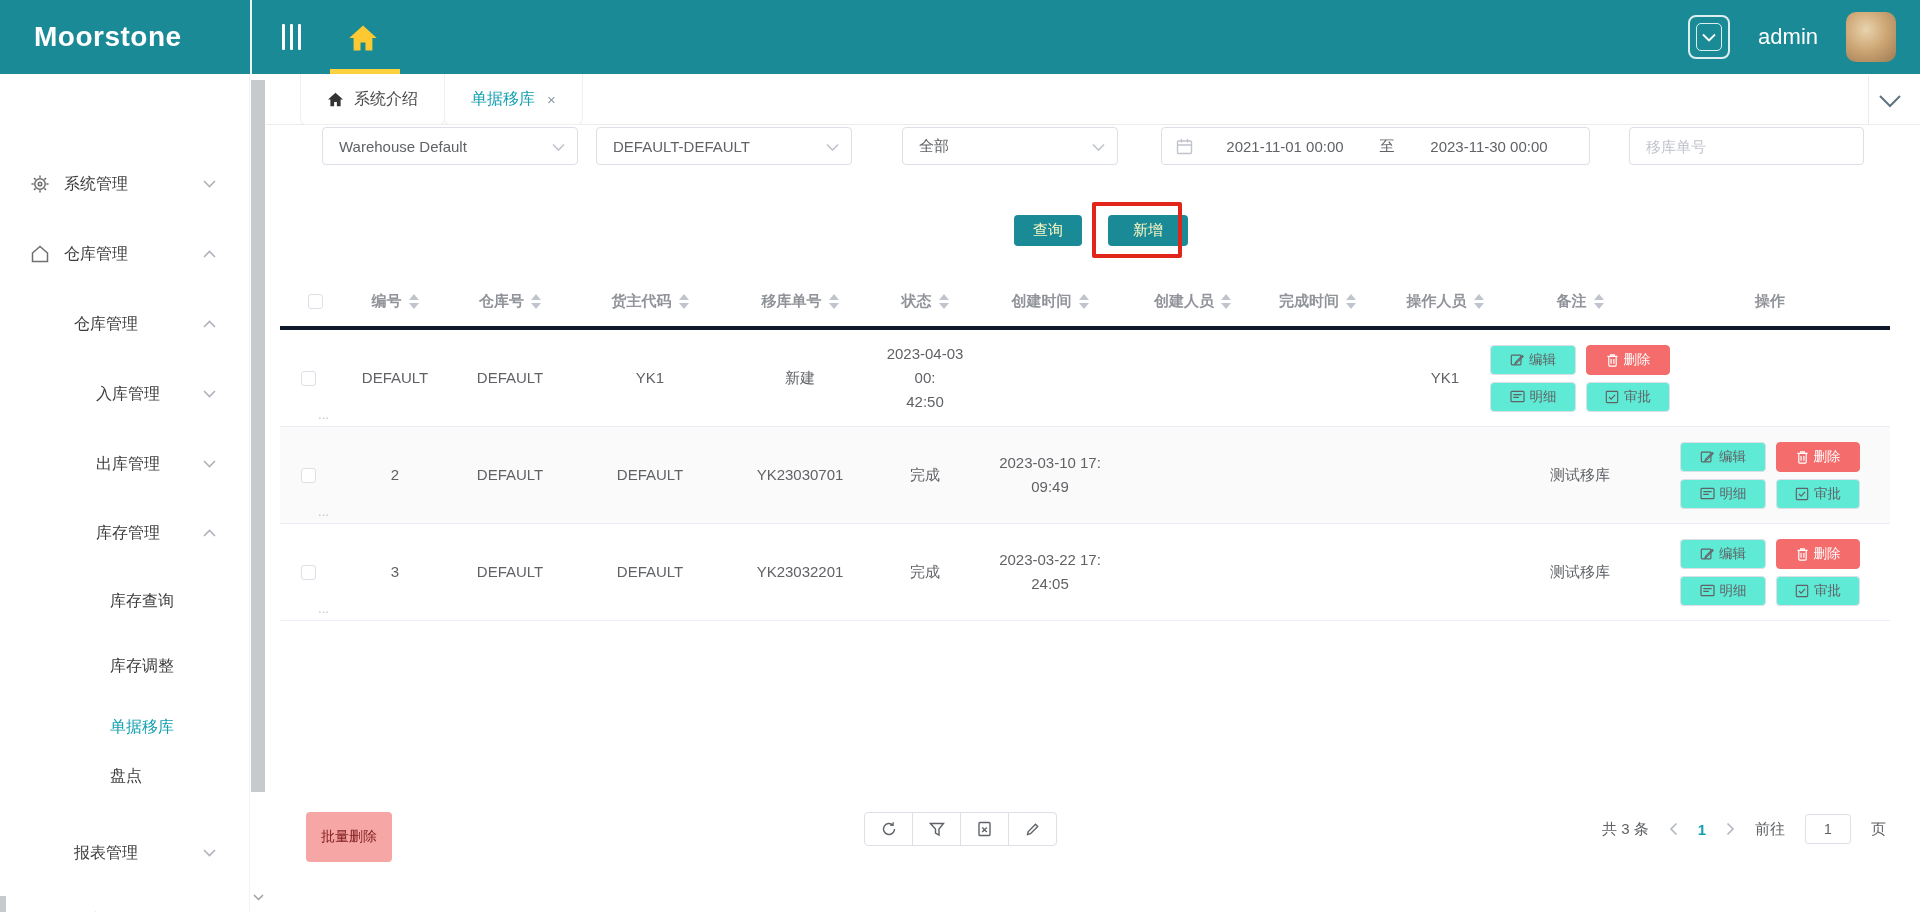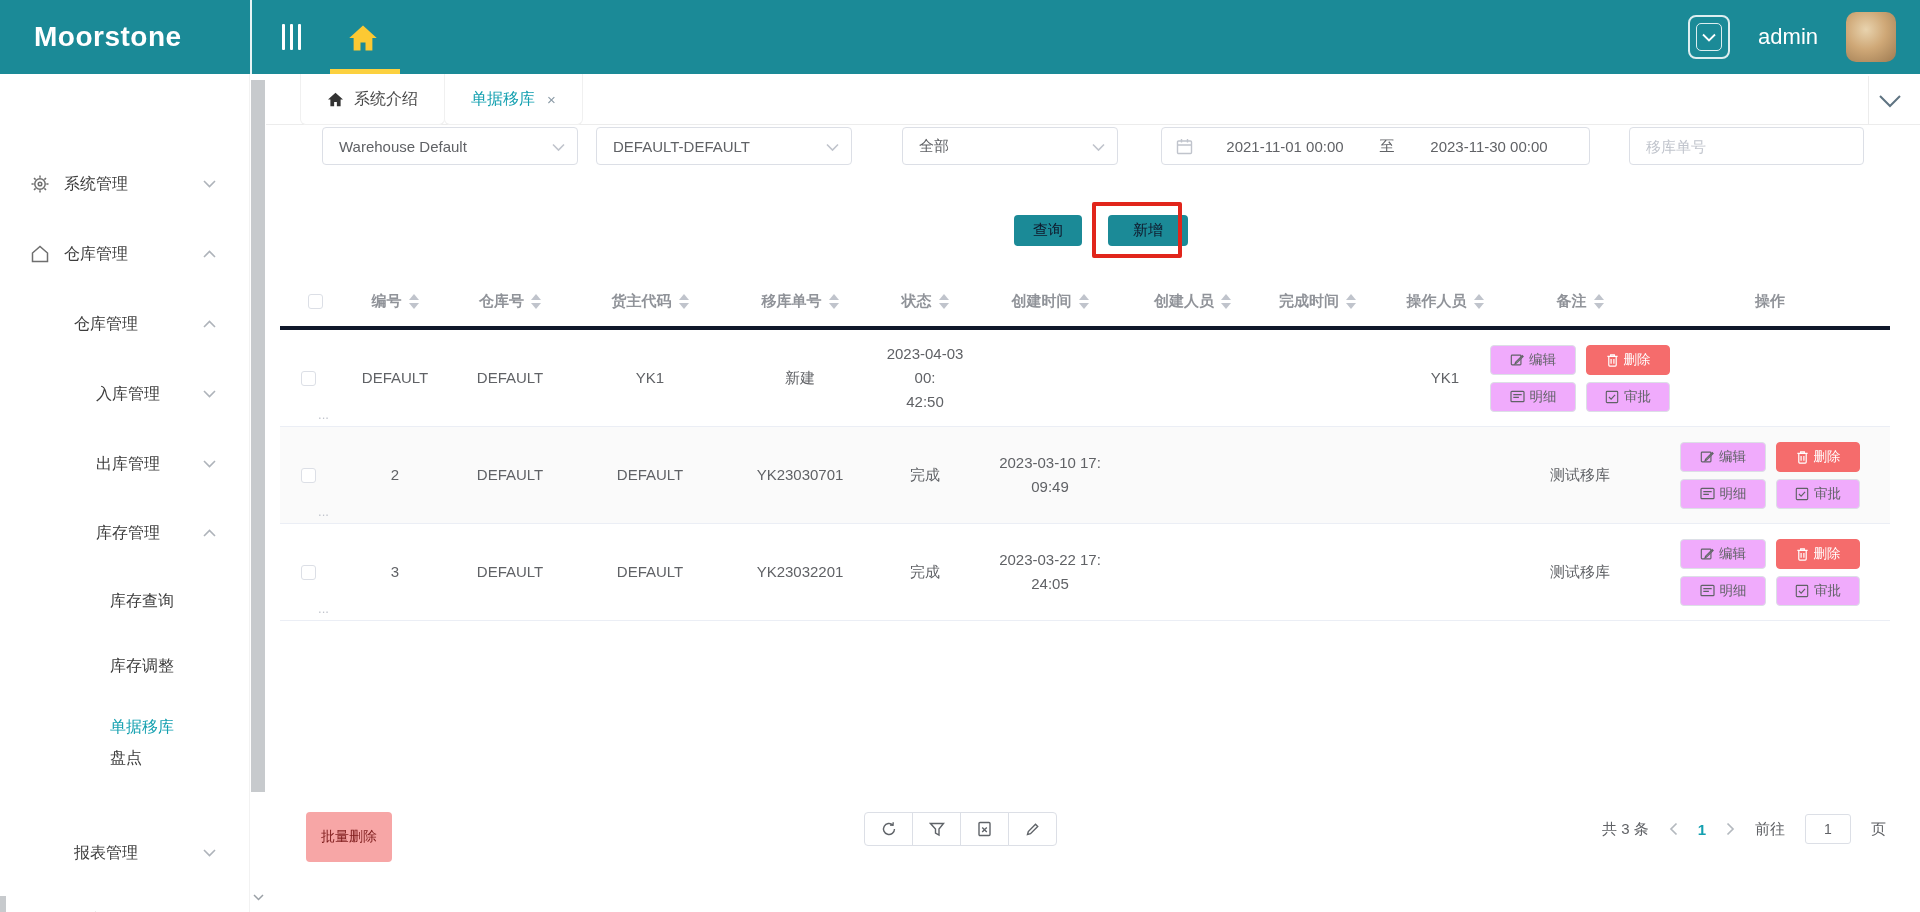--- a/index.html
+++ b/index.html
@@ -67,42 +67,42 @@
   .f-date .dval { width:156px; text-align:center; }
   .f-date .dsep { width:48px; text-align:center; color:#606266; }
   .f-input { left:1629px; width:235px; }
   .f-input input { border:none; outline:none; width:100%; padding:0 16px; font-size:15px; color:#606266;
                    font-family:"Liberation Sans",sans-serif; background:transparent; }
   .f-input input::placeholder { color:#c0c4cc; }
 
   
   .btn { display:inline-flex; align-items:center; justify-content:center; border-radius:4px; cursor:pointer;
          font-size:15px; border:none; font-family:"Liberation Sans",sans-serif; }
-  .btn-primary { background:#1b8a97; color:#0f172a; }
+  .btn-primary { background:#1b8a97; color:#fef9c3; }
   .query-btn { position:absolute; left:1014px; top:215px; width:68px; height:31px; }
   .add-btn   { position:absolute; left:1108px; top:215px; width:80px; height:31px; }
   .annotation-box { position:absolute; left:1092px; top:202px; width:90px; height:56px;
                     border:4px solid #e1251b; border-radius:2px; pointer-events:none; }
 
   
   .table { position:absolute; left:280px; top:276px; width:1610px; }
   .tgrid { display:grid; grid-template-columns:70px 90px 140px 140px 160px 90px 160px 125px 125px 130px 140px 240px; }
   .thead { height:54px; border-bottom:4px solid #0f172a; }
   .th { display:flex; align-items:center; justify-content:center; gap:7px; color:#909399; font-size:15px; font-weight:bold; cursor:pointer; }
   .sorter { display:flex; flex-direction:column; gap:3px; }
   .sorter .up { width:0; height:0; border-left:5px solid transparent; border-right:5px solid transparent; border-bottom:6px solid #c0c4cc; }
   .sorter .dn { width:0; height:0; border-left:5px solid transparent; border-right:5px solid transparent; border-top:6px solid #c0c4cc; }
   .trow { height:97px; border-bottom:1px solid #ebeef5; }
   .trow.striped { background:#fafafa; }
   .td { display:flex; align-items:center; justify-content:center; color:#606266; font-size:15px; text-align:center; flex-direction:column; line-height:1.6; }
   .td-check { flex-direction:row; }
   .checkbox { width:15px; height:15px; border:1px solid #dcdfe6; border-radius:3px; background:#fff; cursor:pointer; }
   .chk-suffix { color:#c0c4cc; font-size:13px; margin-left:2px; align-self:flex-end; }
   .acts { display:grid; grid-template-columns:86px 84px; gap:7px 10px; }
-  .rbtn { height:30px; border:1px solid #dcdfe6; border-radius:4px; background:#f0abfc; color:#606266; font-size:13.5px;
+  .rbtn { height:30px; border:1px solid #dcdfe6; border-radius:4px; background:#5eead4; color:#606266; font-size:13.5px;
           display:inline-flex; align-items:center; justify-content:center; gap:5px; cursor:pointer;
           font-family:"Liberation Sans",sans-serif; }
   .rbtn.danger { background:#f56c6c; border-color:#f56c6c; color:#fff; }
 
   
   .batch-del { position:absolute; left:306px; top:812px; width:86px; height:50px; background:#f7a6a6; color:#7f1d1d; font-size:14px; }
   .toolgroup { position:absolute; left:864px; top:812px; display:flex; }
   .tgbtn { width:49px; height:34px; background:#fff; border:1px solid #dcdfe6; display:flex; align-items:center; justify-content:center; cursor:pointer; }
   .tgbtn + .tgbtn { margin-left:-1px; }
   .tgbtn:first-child { border-radius:4px 0 0 4px; }
@@ -219,21 +219,21 @@
     </div>
 
     <div class="side-item" style="top:572px">
       <span class="lbl4">库存调整</span>
     </div>
 
     <div class="side-item active" style="top:633px">
       <span class="lbl4">单据移库</span>
     </div>
 
-    <div class="side-item" style="top:664px">
+    <div class="side-item" style="top:682px">
       <span class="lbl4">盘点</span>
     </div>
 
     <div class="side-item" style="top:759px">
       <span class="lbl2">报表管理</span>
       <span class="chev">
         <svg width="13" height="8" viewBox="0 0 13 8">
             <polyline points="1,1 6.5,6.5 12,1" fill="none" stroke="#aeb3ba" stroke-width="1.6"></polyline>
           </svg>
         </span>

